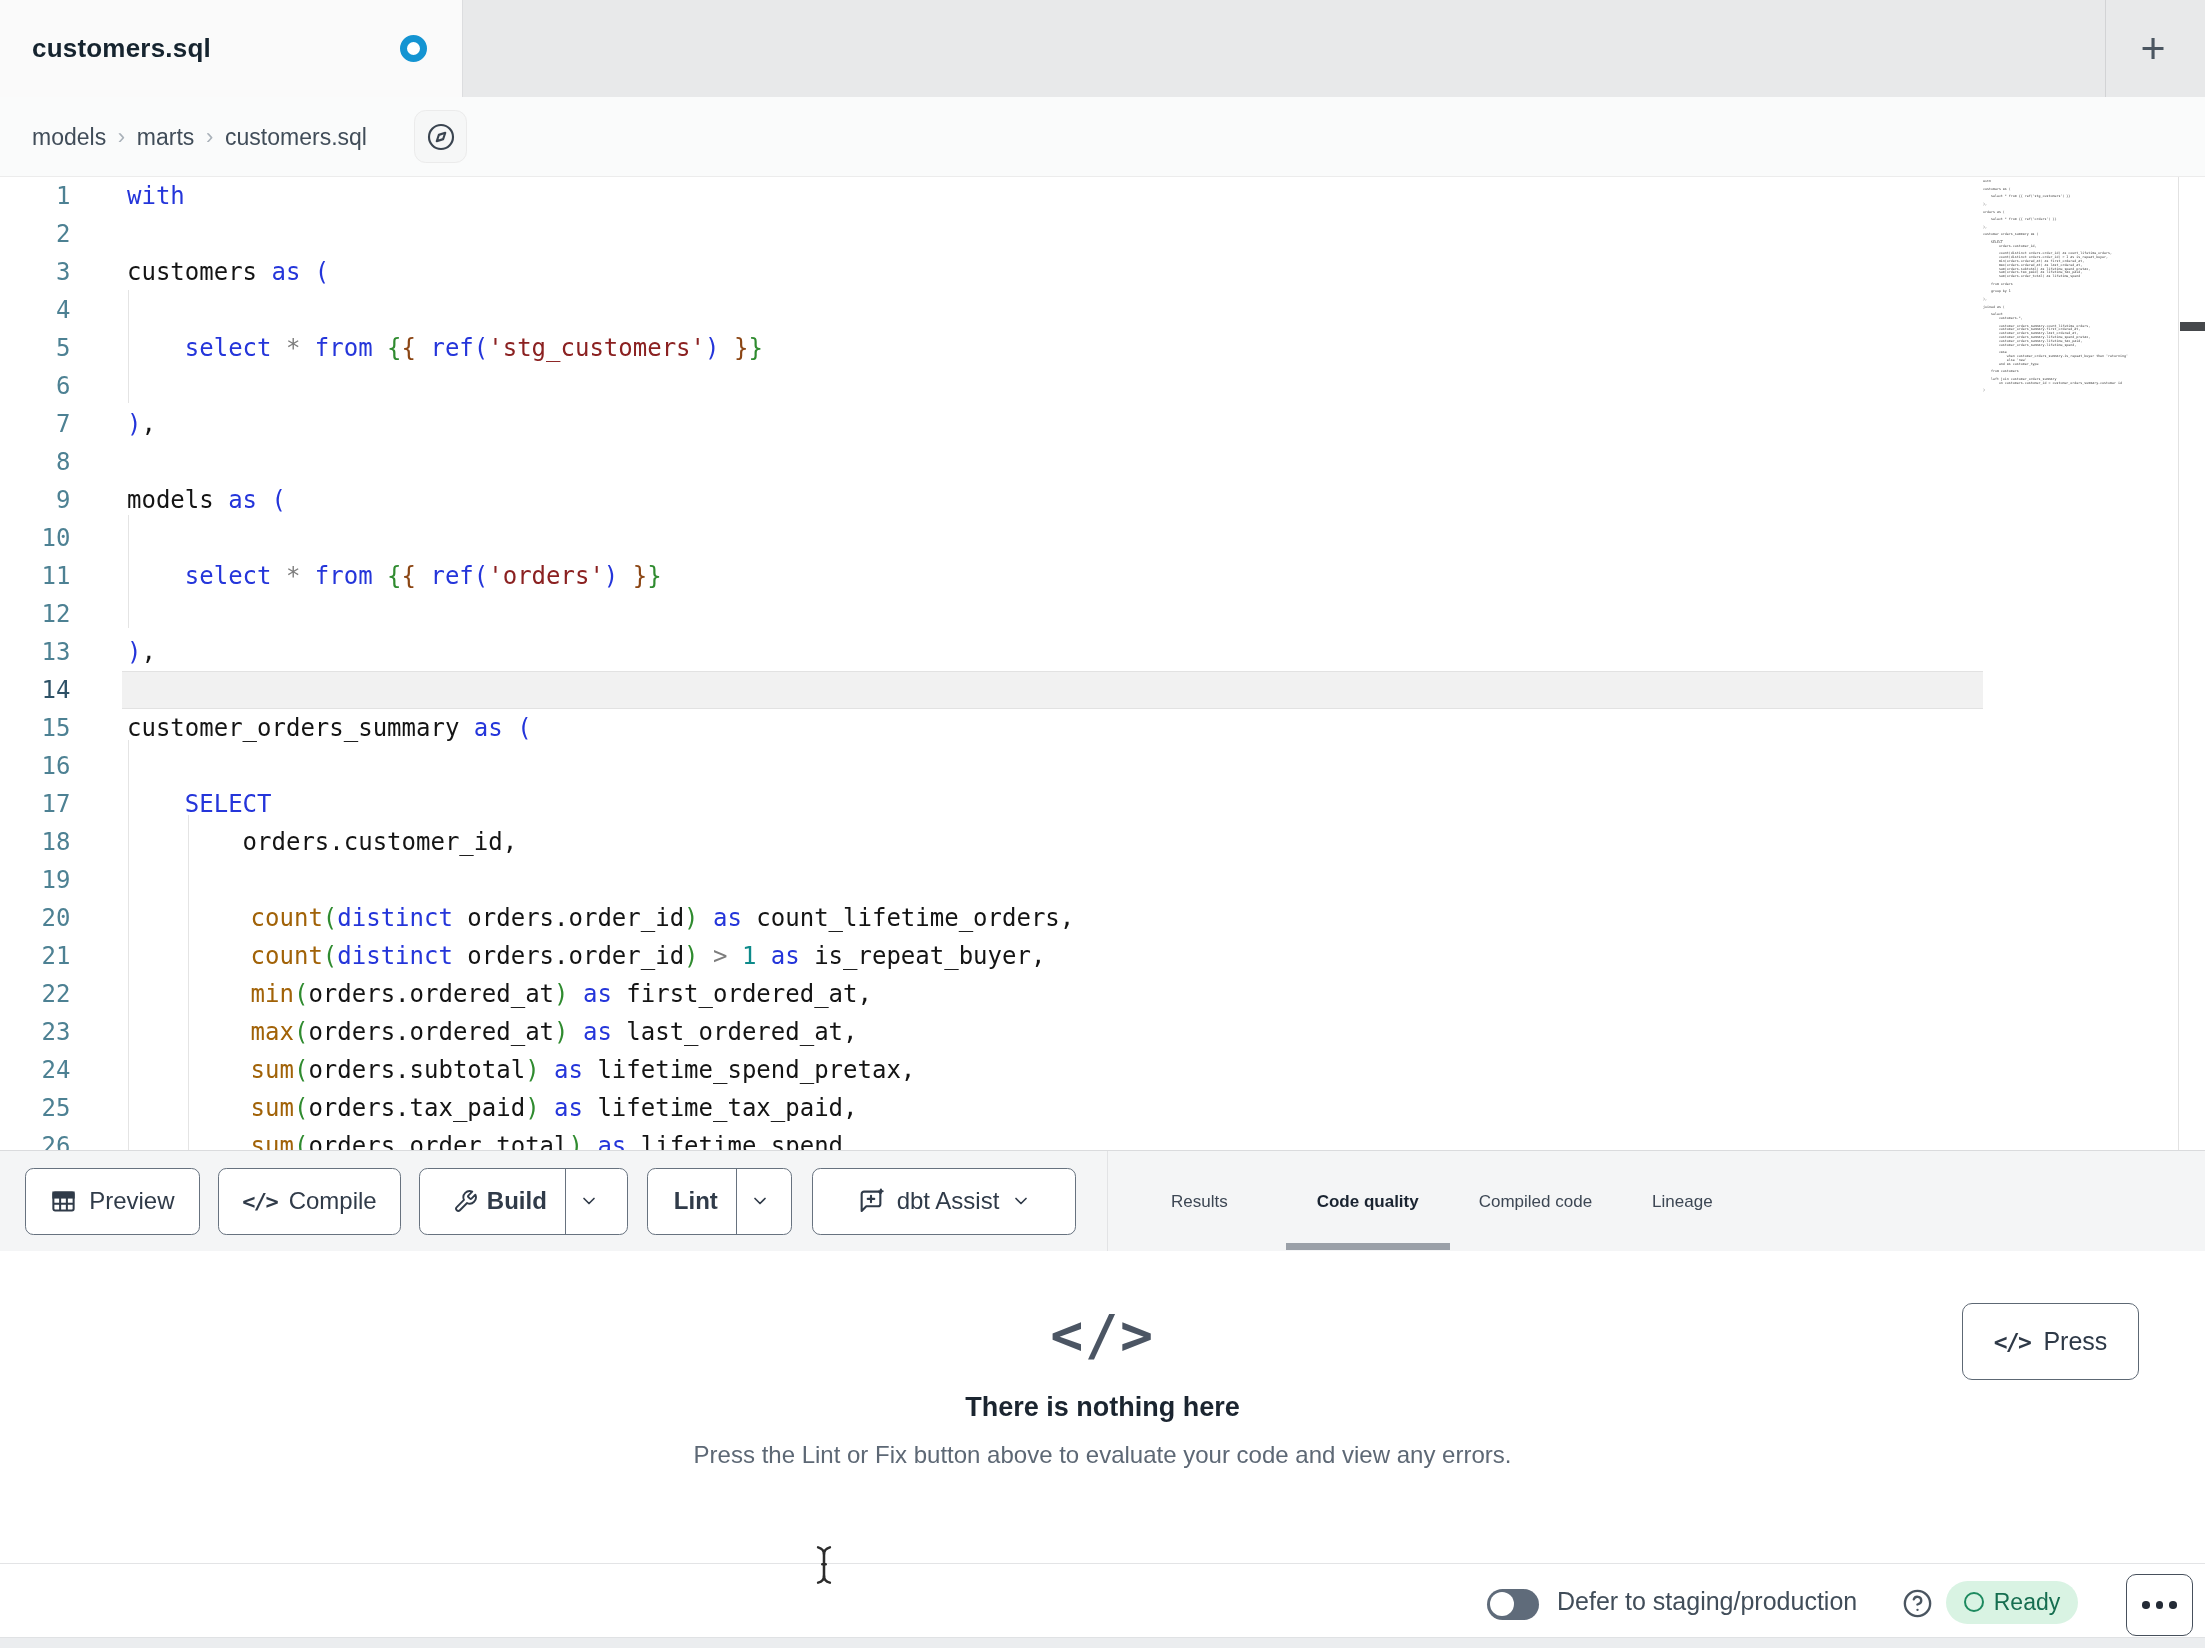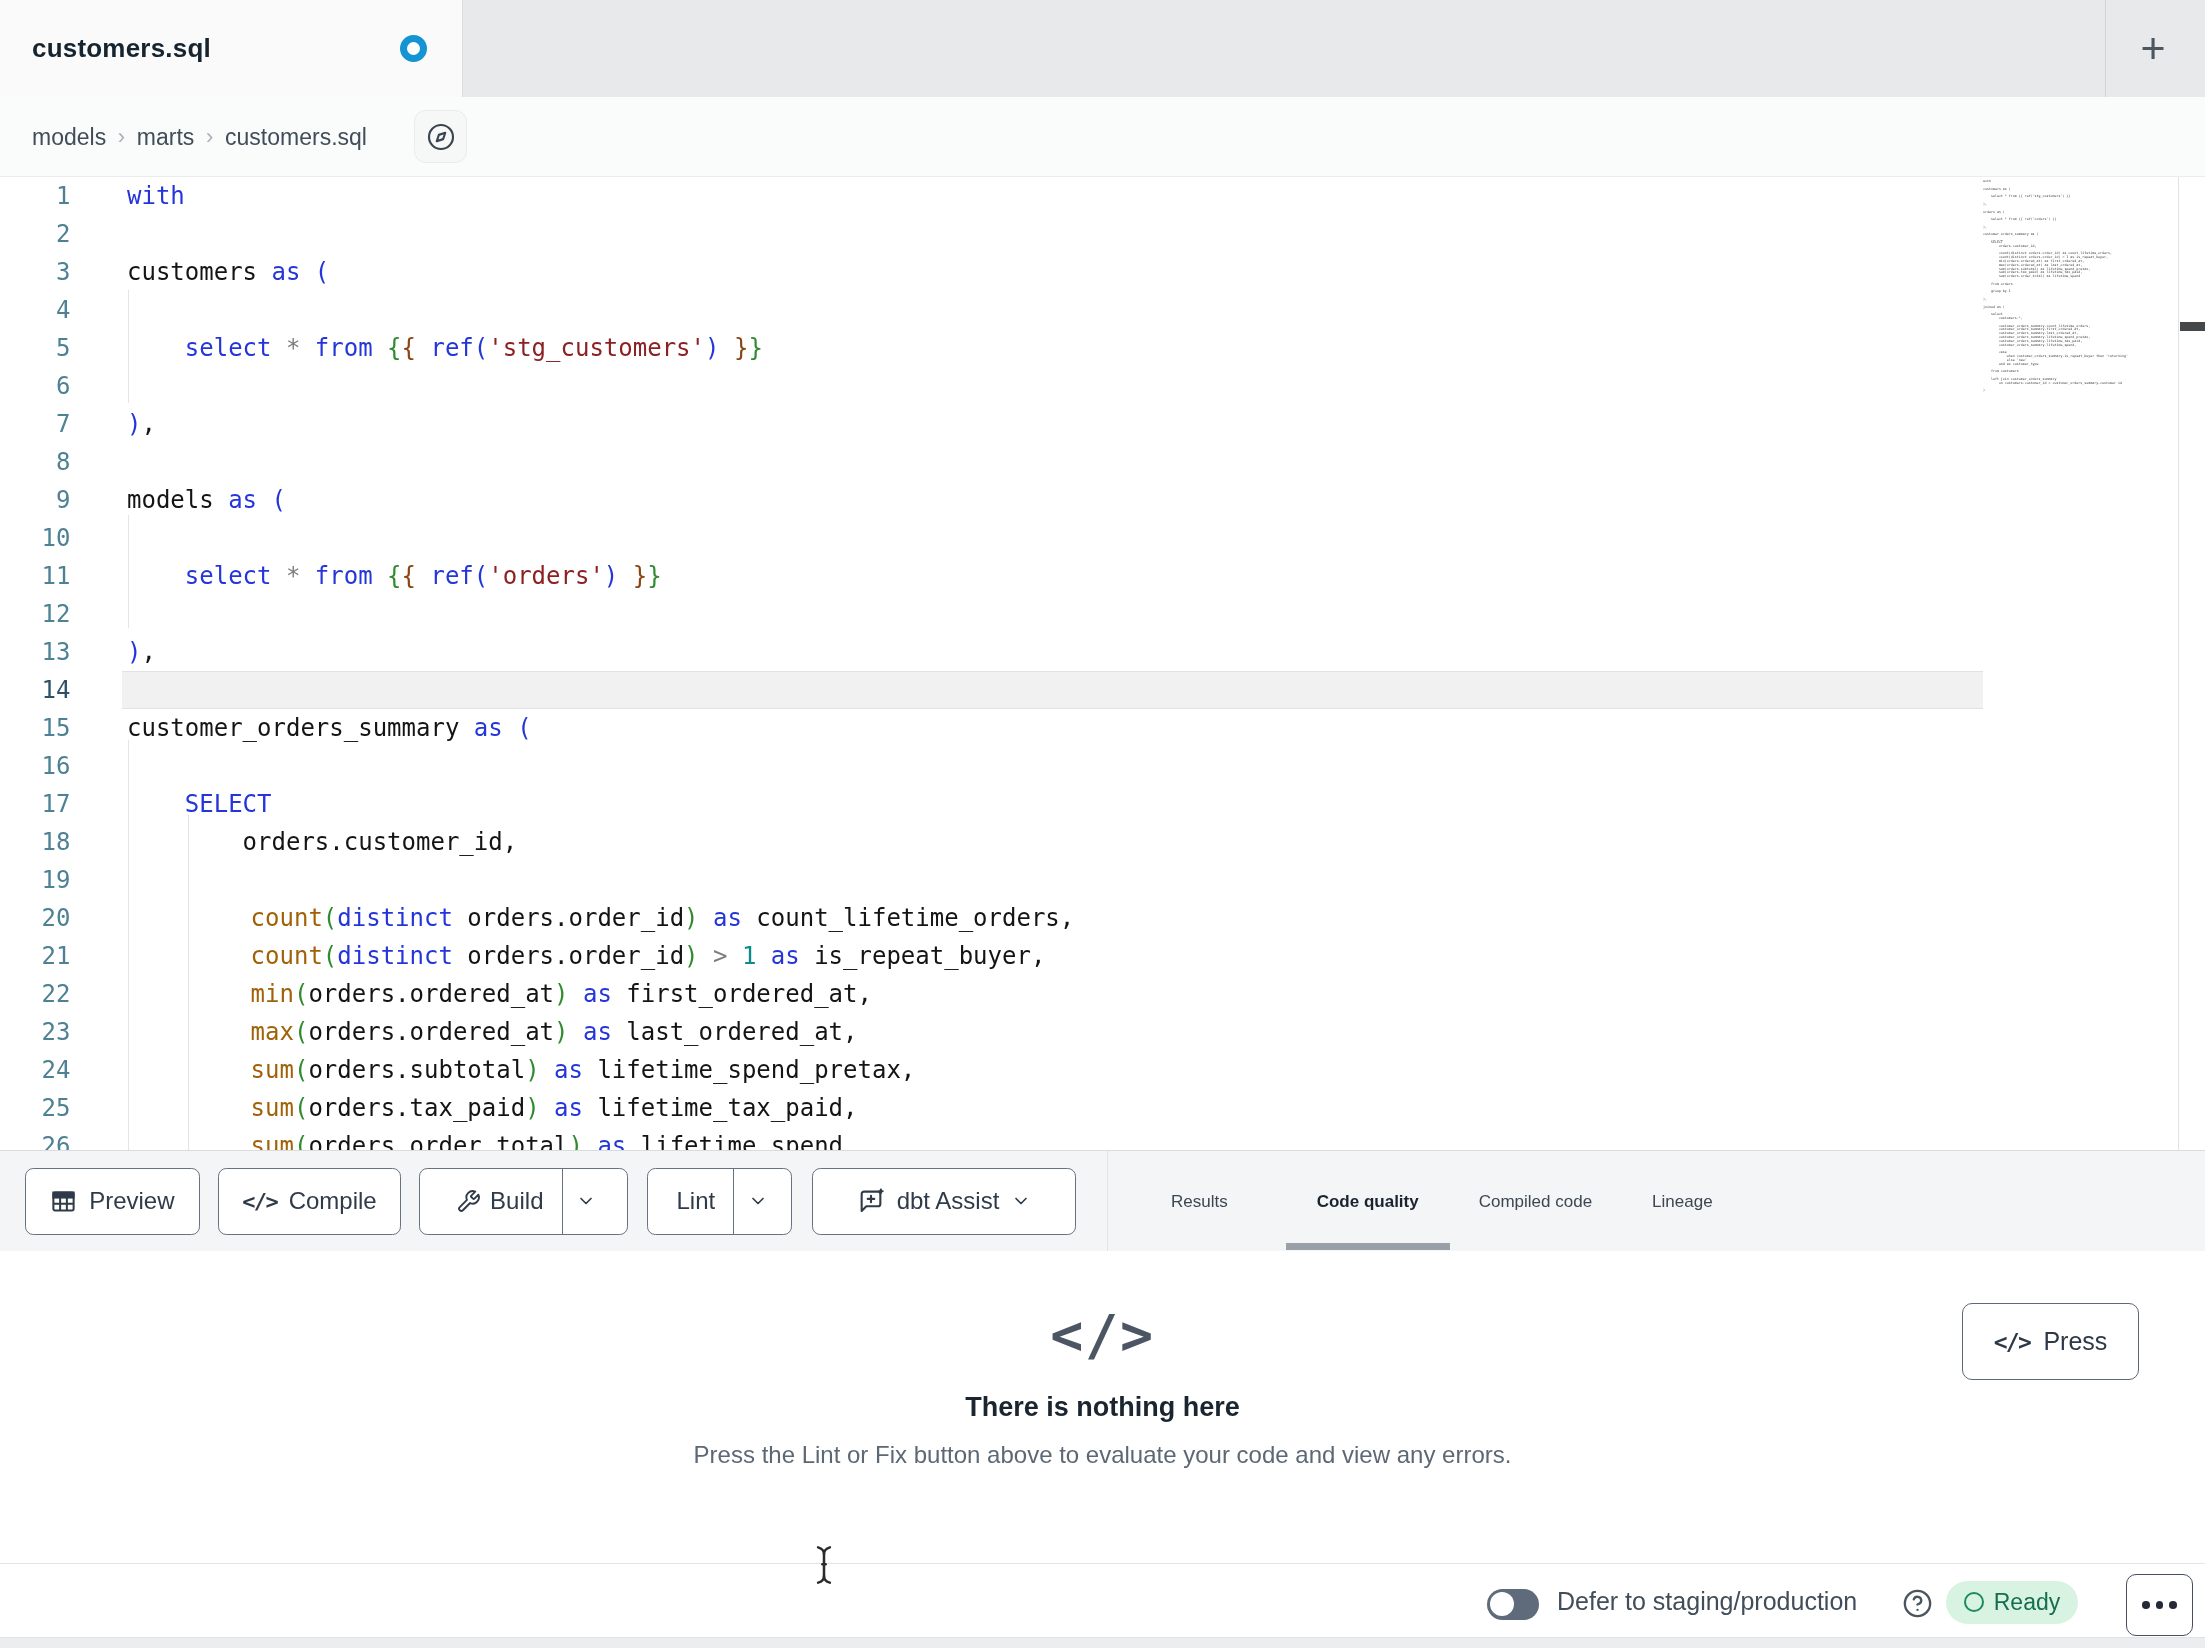--- a/index.html
+++ b/index.html
@@ -57,21 +57,21 @@
   .scroll-rail { position:absolute; left:2178px; top:0; width:27.5px; height:973px; border-left:0.8px solid #e2e2e2; }
   .scroll-thumb { position:absolute; left:0.8px; top:145px; width:26px; height:9.2px; background:#45484b; cursor:grab; }
 
   
   .toolrow { position:absolute; left:0; top:1150px; width:2205px; height:101px; background:#f4f5f6;
              border-top:0.8px solid #dadbdd; }
   .toolrow-divider { position:absolute; left:1107px; top:0; width:0.8px; height:101px; background:#e2e3e5; }
   .btn { position:absolute; top:16.7px; height:67px; background:#fff; border:1.7px solid #67727f; border-radius:8.3px;
          display:flex; align-items:center; justify-content:center; gap:11.7px; font-size:24px; color:#303b49; cursor:pointer; }
   .btn .seg-div { width:0.8px; align-self:stretch; background:#67727f; }
-  .btn .seg { display:flex; align-items:center; gap:9px; padding:0 18.3px; height:100%; }
+  .btn .seg { display:flex; align-items:center; gap:9px; padding:0 18.3px; height:100%;font-weight:bold; }
   .code-glyph { font-family:"DejaVu Sans Mono", monospace; font-weight:700; letter-spacing:-1.7px; }
 
   .tabs { position:absolute; left:1171px; top:0; height:101px; display:flex; align-items:center; gap:60px; }
   .ptab { position:relative; font-size:17px; color:#3d4754; height:101px; display:flex; align-items:center; cursor:pointer; }
   .ptab.active { color:#1a2431; font-weight:700;margin-left:29px; }
   .ptab.active::after { content:""; position:absolute; left:-31px; right:-31px; bottom:2.5px; height:6.7px; background:#9aa0a8; }
 
   
   .panel { position:absolute; left:0; top:1251px; width:2205px; height:313px; background:#fff; }
   .empty { position:absolute; left:0; top:0; width:2205px; text-align:center; }

